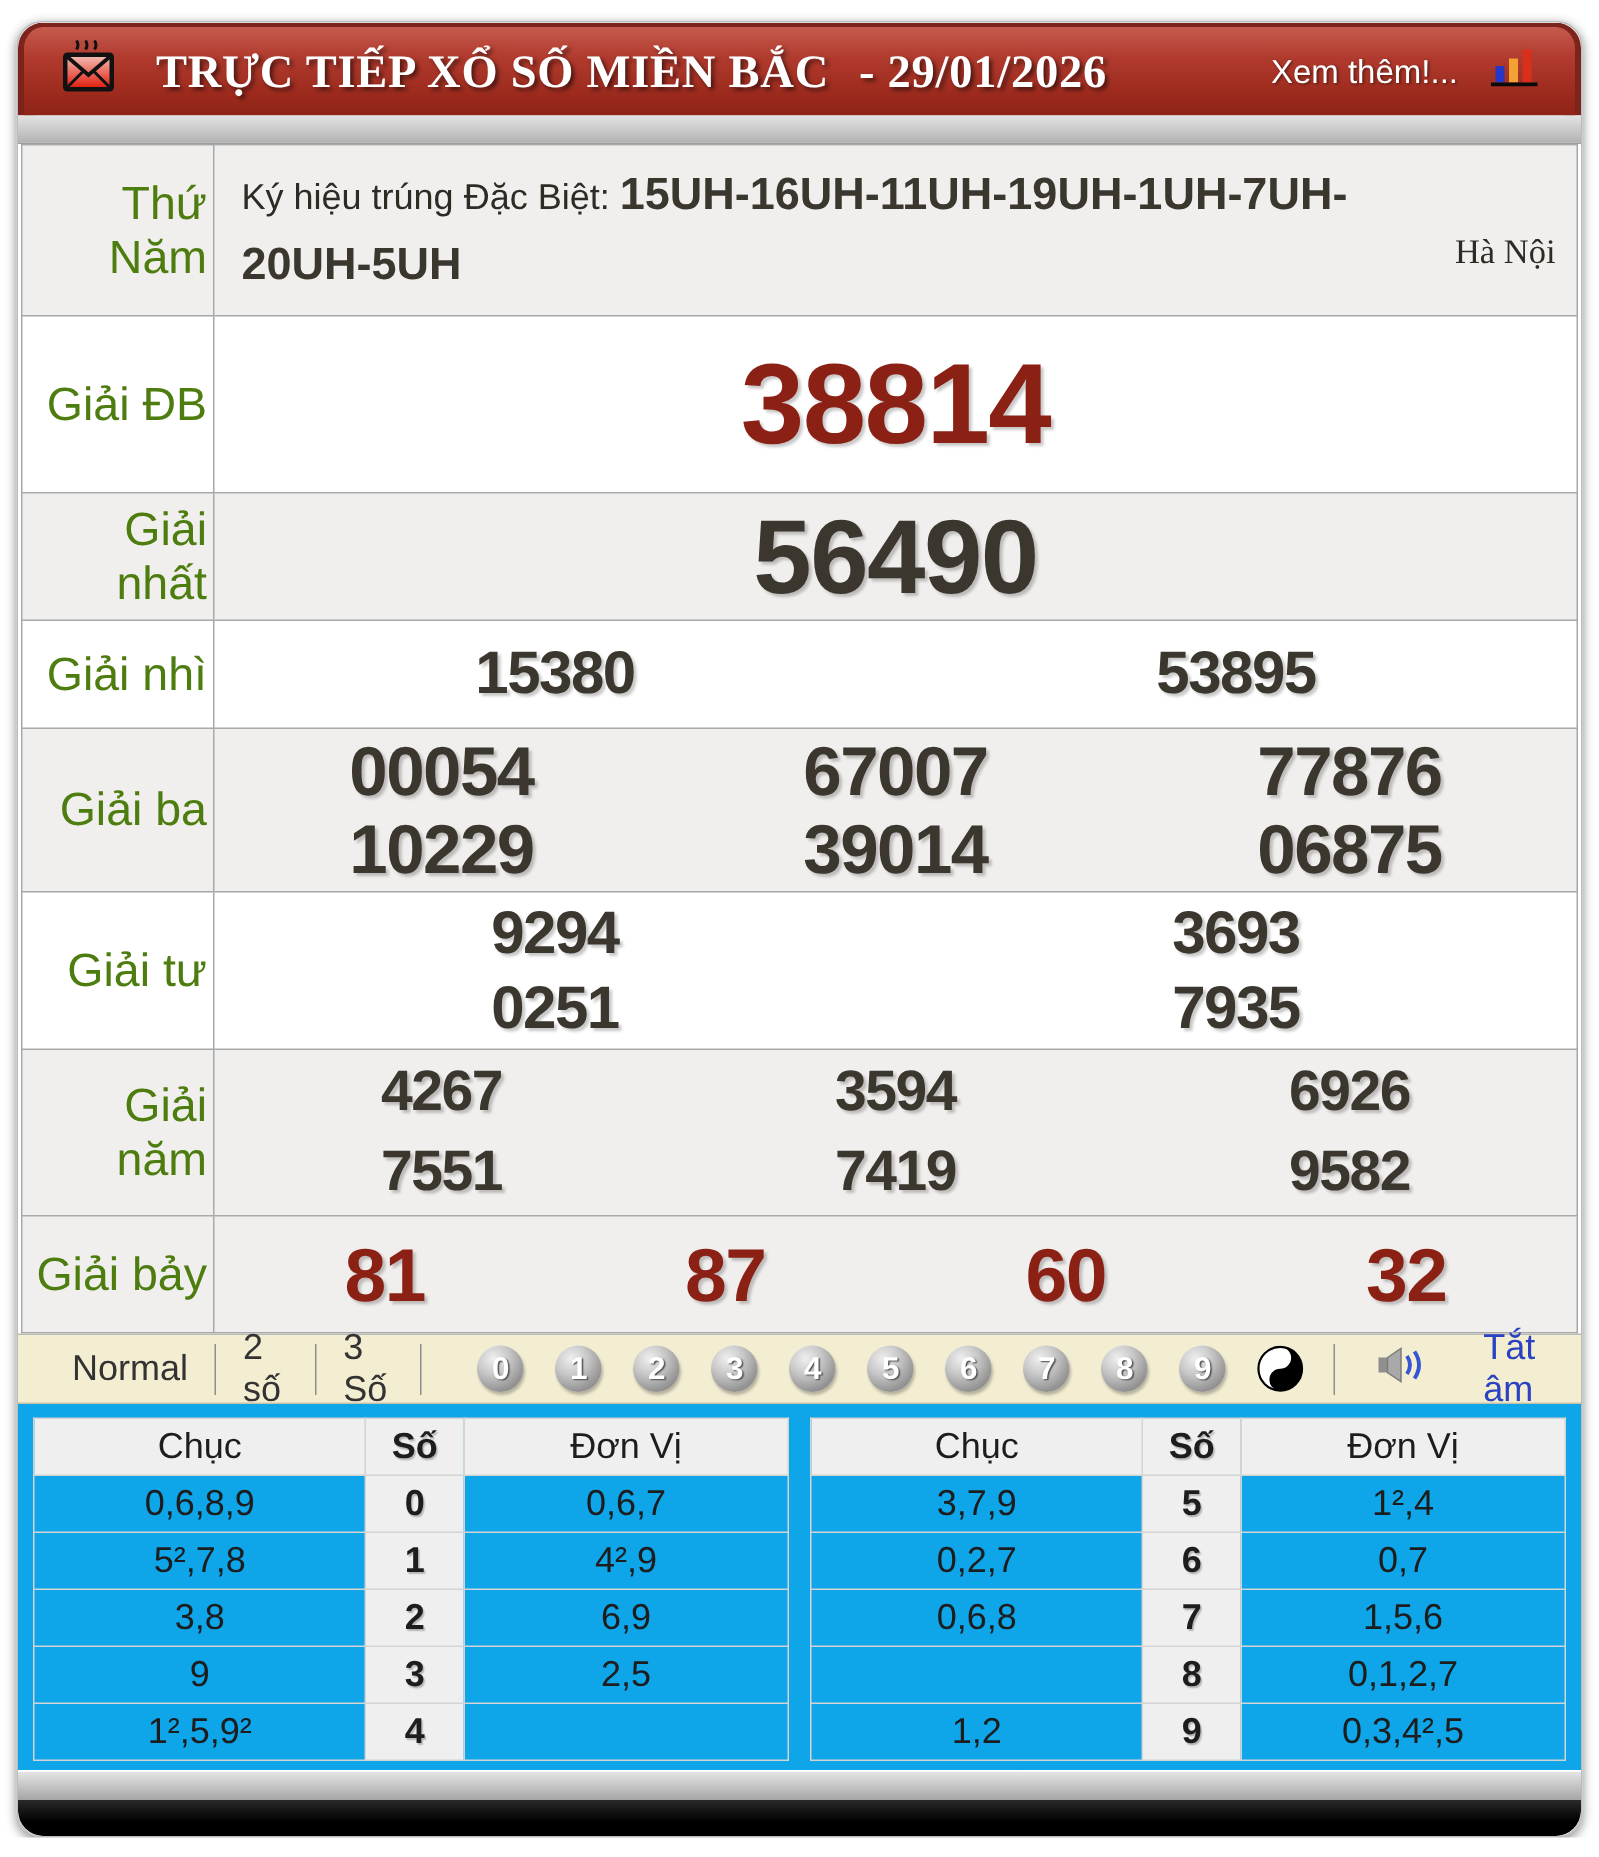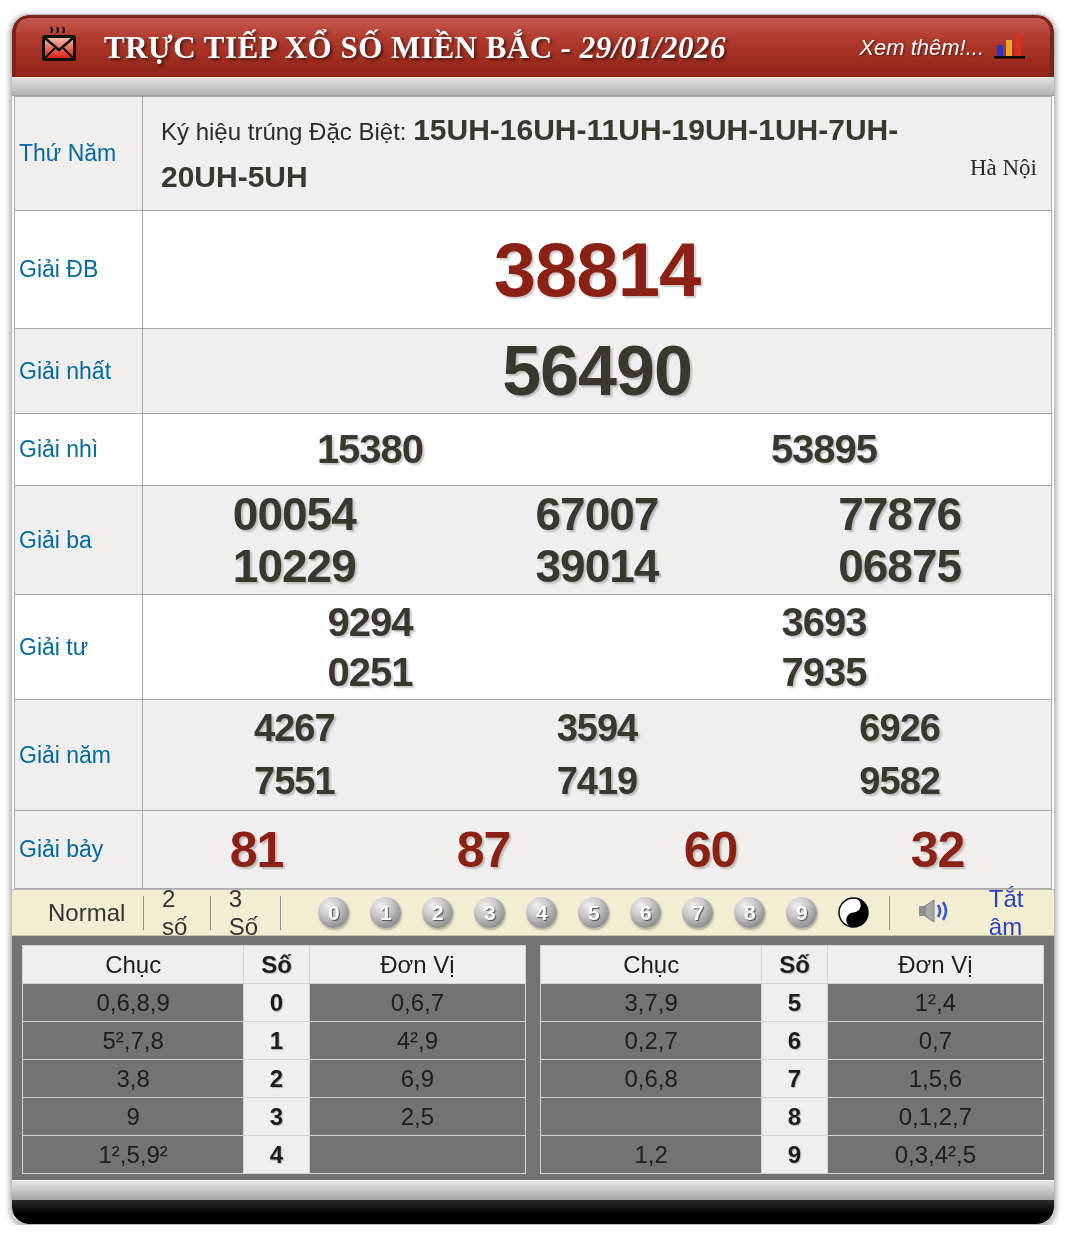--- a/index.html
+++ b/index.html
@@ -6,30 +6,30 @@
   html,body { margin:0; padding:0; background:#fff; }
   body { width:1066px; font-family:"Liberation Sans", sans-serif; }
   .frame { width:1044px; margin:14px auto 0; border-radius:17px; box-shadow:0 2px 7px rgba(0,0,0,.45); overflow:hidden; border:1px solid #bbb; }
 
   
   .hdr { position:relative; height:62px; background:linear-gradient(#c65a4e 0%, #b03a2d 35%, #9a291c 80%, #8e2317 100%);
          border-top:3px solid #7c241c; border-left:4px solid #7c241c; border-right:4px solid #7c241c;
          border-radius:17px 17px 0 0; display:flex; align-items:center; padding:0 22px; }
   .hdr-title { color:#fff; font-family:"Liberation Serif", serif; font-weight:bold; font-size:31px;
                text-shadow:2px 2px 3px rgba(0,0,0,.55); margin-left:16px; letter-spacing:.5px; white-space:nowrap; }
-  .hdr-title .date { font-style:italic; margin-left:8px; }
-  .hdr-right { margin-left:auto; display:flex; align-items:center; gap:10px;font-style:italic; }
+  .hdr-title .date { margin-left:20px; }
+  .hdr-right { margin-left:auto; display:flex; align-items:center; gap:22px; }
   .more { color:#fff; font-size:22px; text-shadow:1px 1px 2px rgba(0,0,0,.5); cursor:pointer; }
   .mailwrap { position:relative; width:50px; height:46px; }
   .graybar { height:19px; background:linear-gradient(#e3e3e3,#b3b3b3); border-bottom:1px solid #9e9e9e; }
 
   
   table.results { width:calc(100% - 4px); margin:0 2px; border-collapse:collapse; }
   table.results td { border:1px solid #a8a8a8; }
-  td.lbl { width:128px; text-align:left; font-size:23px; color:#0369a1; padding:4px; }
+  td.lbl { width:128px; text-align:right; font-size:31px; color:#4d7c0f; padding:4px; }
   td.nums { padding:2px 0; }
   tr.g { background:#f0efed; }
   tr.w { background:#ffffff; }
   .line { display:flex; justify-content:space-around; align-items:center; font-weight:bold; color:#3b372f;
           letter-spacing:-1px; text-shadow:2px 2px 2px rgba(0,0,0,.22); }
   .red { color:#8b2015; }
   .sym-row { font-size:24px; color:#2e2a24; position:relative; padding:10px 120px 10px 18px !important; height:93px; line-height:1.55; }
   .sym-codes { font-weight:bold; font-size:30px; letter-spacing:0; color:#3b372f; }
   .station { position:absolute; right:14px; bottom:24px; font-family:"Liberation Serif", serif; font-size:23px; color:#2e2a24; font-weight:normal; }
   .h-db  { height:118px; } .f-db  { font-size:76px; }
@@ -49,21 +49,21 @@
   .balls { display:flex; align-items:center; gap:21px; margin-left:26px; }
   .ball { width:31px; height:31px; border-radius:50%; display:flex; align-items:center; justify-content:center;
           background:radial-gradient(circle at 35% 28%, #efefef 0%, #c9c9c9 35%, #979797 70%, #787878 100%);
           color:#fff; font-weight:bold; font-size:21px; text-shadow:1px 1px 1px #4c4c4c; cursor:pointer;
           box-shadow:1px 2px 2px rgba(0,0,0,.25); }
   .yy { width:31px; height:31px; cursor:pointer; }
   .mute { display:flex; align-items:center; gap:8px; cursor:pointer; }
   .mute-label { color:#2a41c2; font-size:24px;margin-left:27px; }
 
   
-  .summary { background:#737373; padding:9px 10px 6px; display:flex; gap:14px; }
+  .summary { background:#0ea5e9; padding:9px 10px 6px; display:flex; gap:14px; }
   table.sum { border-collapse:collapse; width:50%; }
   table.sum td, table.sum th { border:1px solid #d4d4d4; text-align:center; font-size:24px; color:#1d1d1d;
                                height:38px; font-weight:normal; padding:0 4px; }
   table.sum th { background:#efefef; }
   table.sum th.so, table.sum td.so { background:#efefef; font-weight:bold; text-shadow:1px 1px 1px #b5b5b5; }
   table.sum th.so { font-weight:bold; }
   .c-chuc { width:44%; } .c-so { width:13%; } .c-donvi { width:43%; }
 
   
   .foot-gray { height:20px; background:linear-gradient(#e6e6e6,#a5a5a5); border-top:1px solid #fff; }

